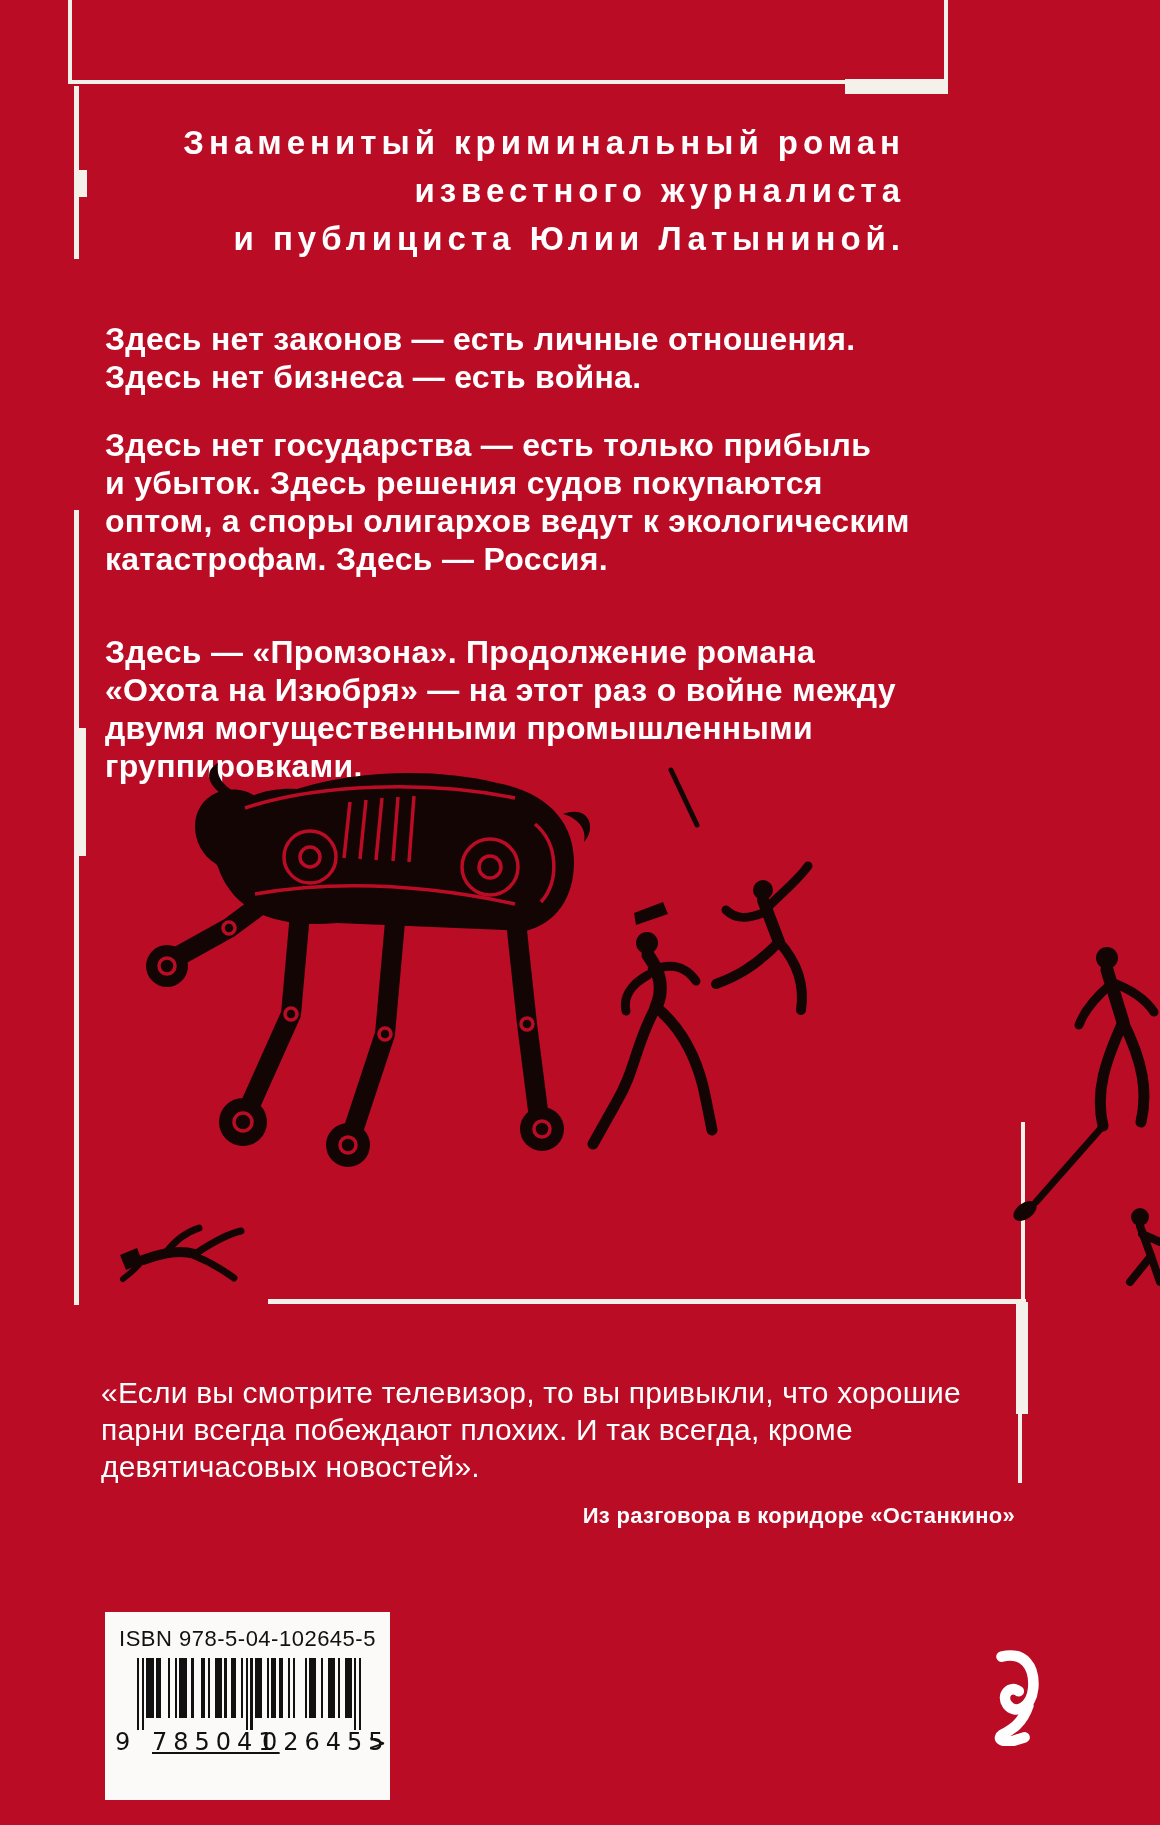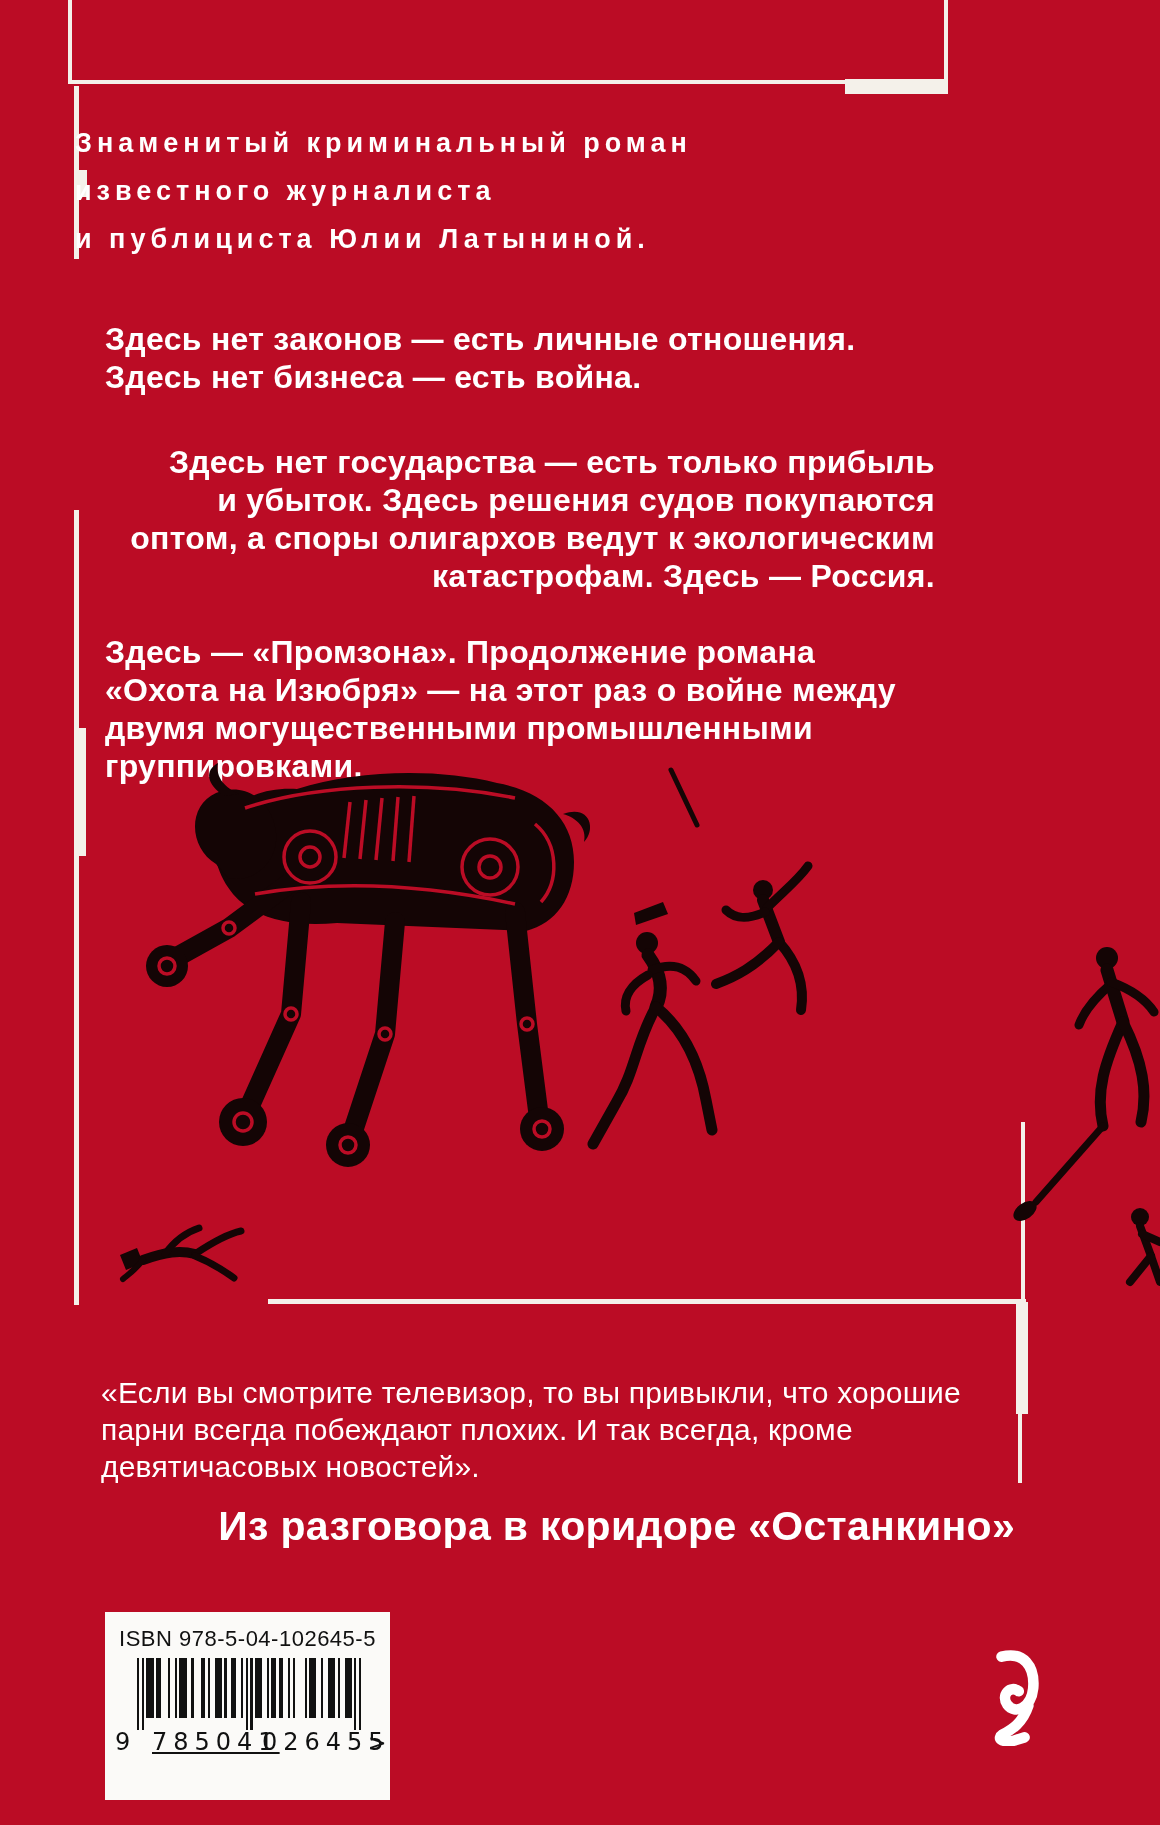--- a/index.html
+++ b/index.html
@@ -21,36 +21,36 @@
   #fl-left-b{left:74px;top:510px;width:5px;height:795px;}
   #fl-left-b-thick{left:74px;top:728px;width:12px;height:128px;}
   #fl-right-mid{left:1021px;top:1122px;width:4px;height:180px;}
   #fl-right-thick{left:1016px;top:1302px;width:12px;height:112px;}
   #fl-right-low{left:1018px;top:1414px;width:4px;height:69px;}
   #divider{left:268px;top:1299px;width:758px;height:5px;}
 
   .prelines{white-space:pre-line;}
   .heading{
     position:absolute;left:75px;top:119px;width:830px;
-    text-align:left;font-weight:bold;font-size:27px;line-height:48px;
+    text-align:right;font-weight:bold;font-size:33px;line-height:48px;
     letter-spacing:5px;
   }
   .para{
     position:absolute;left:105px;width:830px;
     font-weight:bold;font-size:32px;line-height:38px;letter-spacing:.3px;
   }
-  #p1{top:320px;} #p2{top:443px;text-align:right;} #p3{top:597px;margin-top:36px;}
+  #p1{top:320px;} #p2{top:426px;} #p3{top:597px;margin-top:36px;}
 
   .quote{
     position:absolute;left:101px;top:1374px;width:920px;
     font-size:30px;line-height:37px;font-weight:normal;letter-spacing:.2px;
   }
   .attribution{
     position:absolute;left:112px;top:1503px;width:903px;
-    text-align:right;font-weight:bold;font-size:41px;letter-spacing:.3px;
+    text-align:right;font-weight:bold;font-size:22px;letter-spacing:.3px;
   }
 
   .illustration{position:absolute;left:95px;top:762px;width:1065px;height:540px;}
 
   .barcode-box{
     position:absolute;left:105px;top:1612px;width:285px;height:188px;
     background:var(--barcode_bg,#FBFAF8);color:var(--barcode_ink,#111111);
   }
   .isbn{position:absolute;left:0;top:14px;width:100%;text-align:center;
     font-size:22px;letter-spacing:.5px;}

